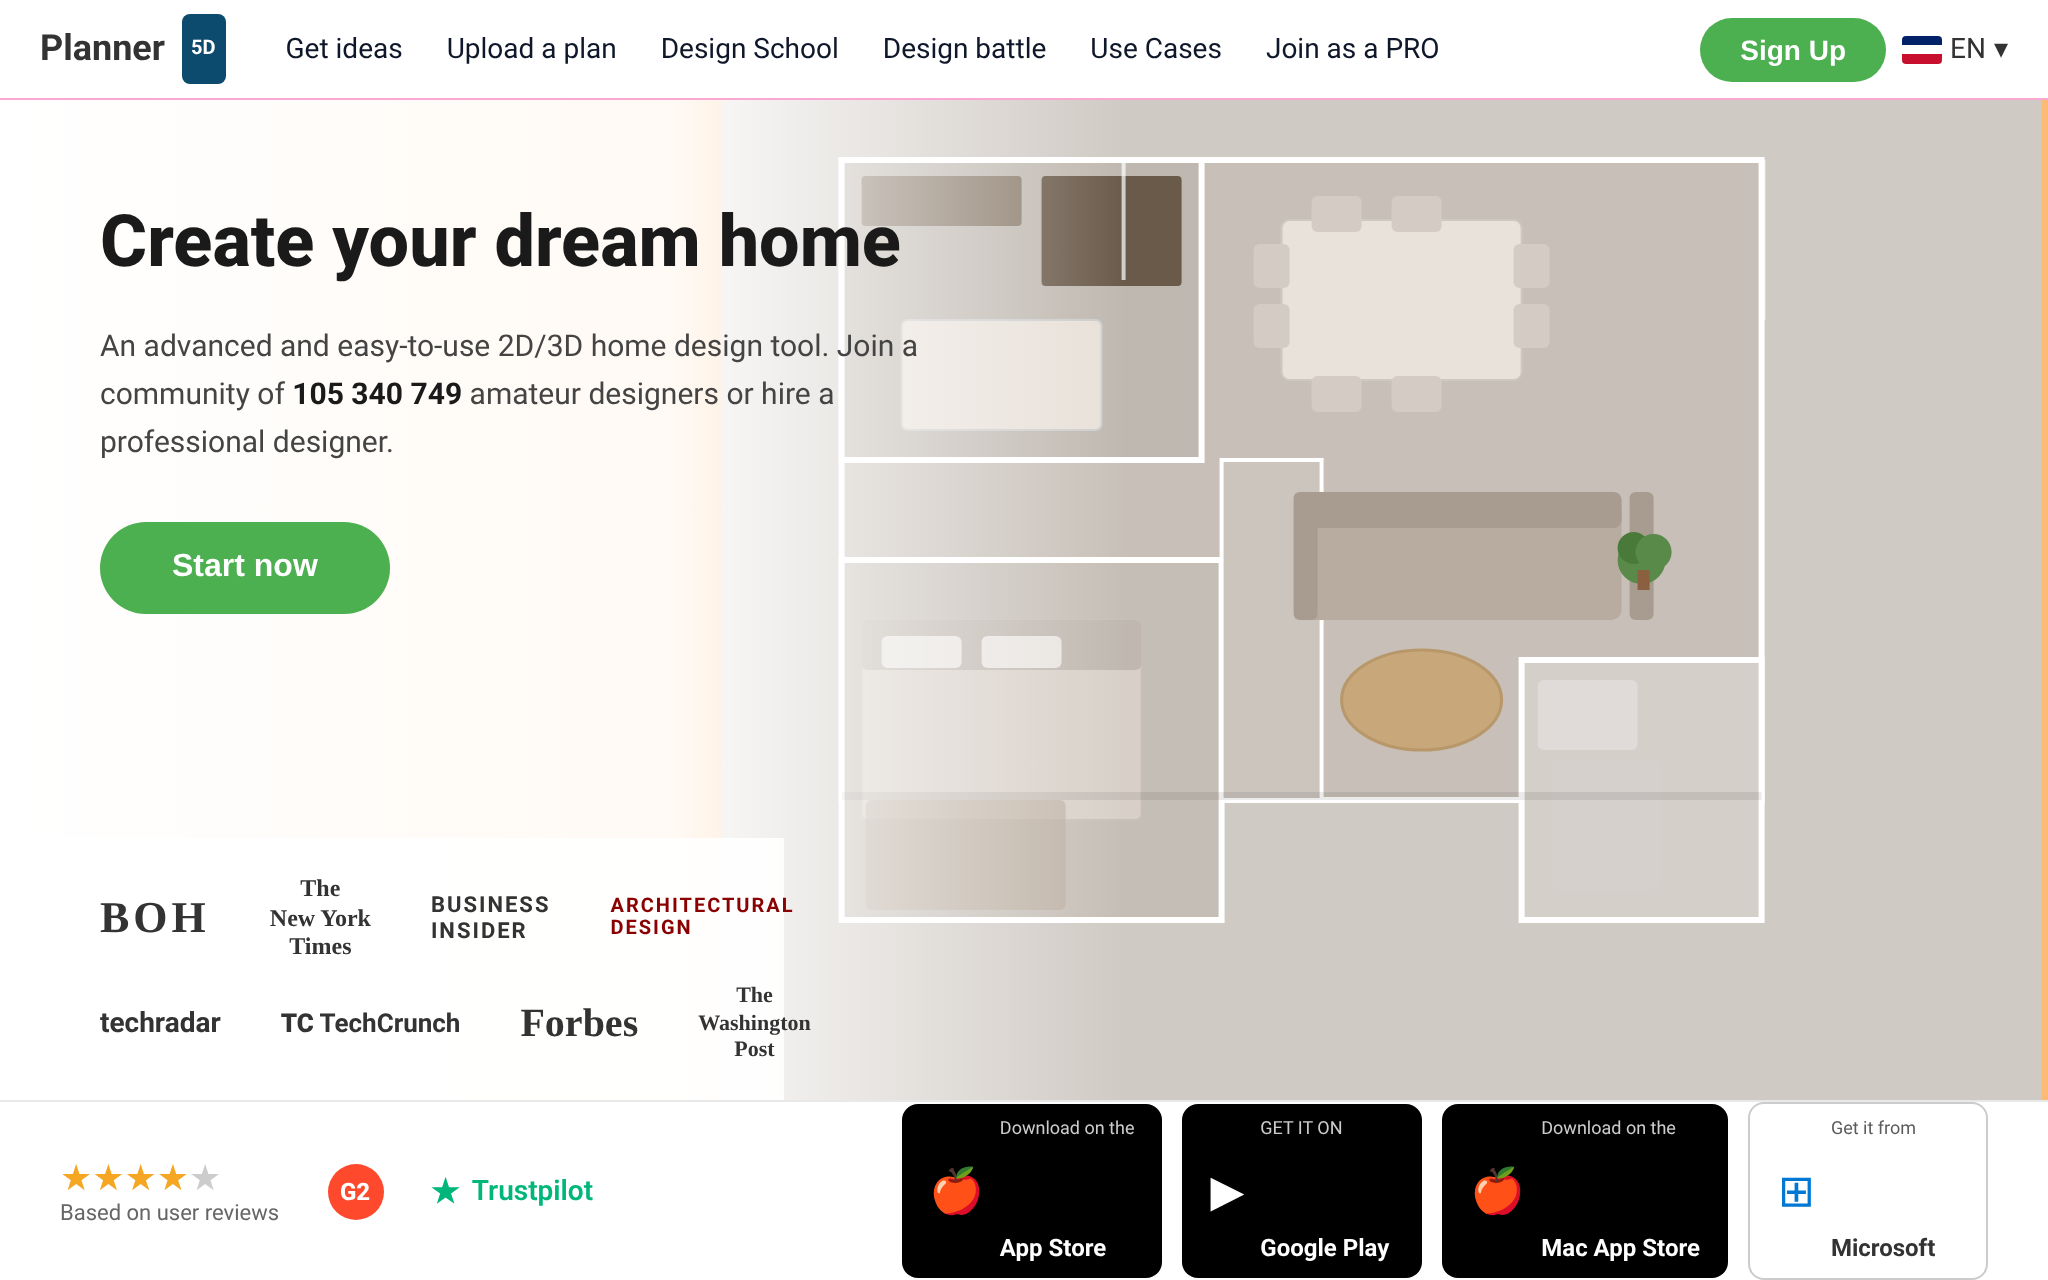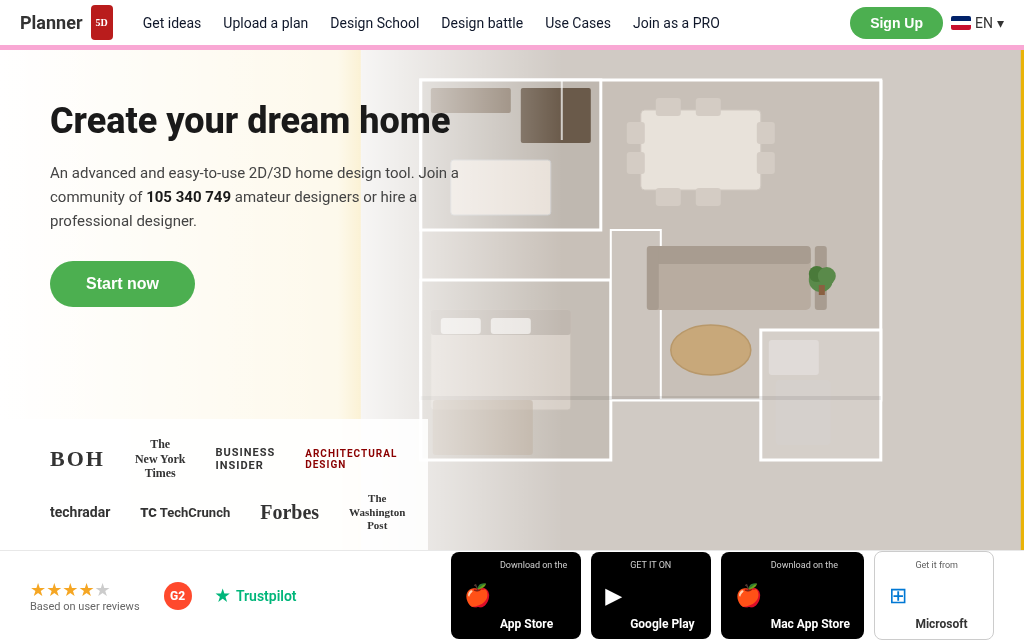--- a/index.html
+++ b/index.html
@@ -2,64 +2,64 @@
 <html><head>
   <meta charset="utf-8">
   <style>
     * { margin: 0; padding: 0; box-sizing: border-box; }
     body { font-family: -apple-system, BlinkMacSystemFont, 'Segoe UI', Roboto, sans-serif; width: 1024px; height: 640px; overflow: hidden; background: #fff; }
 
     
     nav {
       display: flex; align-items: center; height: 50px;
       padding: 0 20px; background: #fff;
-      border-bottom: 5px solid #f9a8d4;
+      border-bottom: 1px solid #f9a8d4;
       position: relative; z-index: 10;
     }
     .logo { display: flex; align-items: center; gap: 8px; margin-right: 30px; text-decoration: none; }
     .logo-text { font-size: 18px; font-weight: 700; color: #333; }
     .logo-badge {
-      background: #b91c1c; color: #fff; font-size: 10px; font-weight: 700;
-      padding: 12px 5px; border-radius: 4px; font-family: Liberation Serif, serif;
+      background: #0c4a6e; color: #fff; font-size: 10px; font-weight: 700;
+      padding: 12px 5px; border-radius: 4px;
     }
     .nav-links { display: flex; gap: 22px; flex: 1; }
     .nav-link { font-size: 14px; color: #0f172a; text-decoration: none; cursor: pointer; white-space: nowrap; }
     .nav-right { display: flex; align-items: center; gap: 8px; }
     .signup-btn {
       background: #4caf50; color: #fff; border: none; border-radius: 20px;
       padding: 8px 20px; font-size: 14px; font-weight: 600; cursor: pointer;
     }
     .lang-selector { display: flex; align-items: center; gap: 4px; cursor: pointer; font-size: 14px; color: #333; }
     .flag { width: 20px; height: 14px; background: linear-gradient(180deg, #012169 33%, #fff 33%, #fff 66%, #c8102e 66%); border-radius: 2px; display: inline-block; }
 
     
     .hero {
       position: relative; height: 500px; overflow: hidden;
-      background: #eab308;
+      background: #fdba74;
     }
 
     
     .hero-overlay {
       position: absolute; top: 0; left: 0; width: 55%; height: 100%;
       background: linear-gradient(to right, rgba(255,255,255,1) 0%, rgba(255,255,255,0.92) 60%, rgba(255,255,255,0) 100%);
     }
     .hero-content {
       position: absolute; top: 50px; left: 50px; width: 420px; z-index: 2;
     }
     .hero-title { font-size: 36px; font-weight: 800; color: #1a1a1a; line-height: 1.2; margin-bottom: 18px; }
     .hero-desc { font-size: 15px; color: #444; line-height: 1.6; margin-bottom: 28px; }
     .hero-desc strong { font-weight: 700; color: #1a1a1a; }
     .start-btn {
       background: #4caf50; color: #fff; border: none; border-radius: 25px;
       padding: 14px 36px; font-size: 16px; font-weight: 600; cursor: pointer;
     }
 
     
     .press {
-      position: absolute; bottom: 0; left: 0; width: 428px; z-index: 2;
+      position: absolute; bottom: 0; left: 0; width: 392px; z-index: 2;
       background: rgba(255,255,255,0.88); padding: 18px 50px;
     }
     .press-row { display: flex; align-items: center; gap: 30px; margin-bottom: 12px; }
     .press-row:last-child { margin-bottom: 0; }
     .press-logo { font-size: 15px; color: #333; font-weight: 700; white-space: nowrap; }
     .press-logo.boh { font-size: 22px; font-family: Georgia, serif; letter-spacing: 2px; }
     .press-logo.nyt { font-size: 12px; font-family: Georgia, serif; text-align: center; line-height: 1.2; }
     .press-logo.bi { font-size: 11px; font-weight: 700; letter-spacing: 1px; text-transform: uppercase; }
     .press-logo.arch { font-size: 10px; font-weight: 700; letter-spacing: 1px; text-transform: uppercase; color: #8b0000; }
     .press-logo.techradar { font-size: 14px; font-weight: 700; color: #333; }

